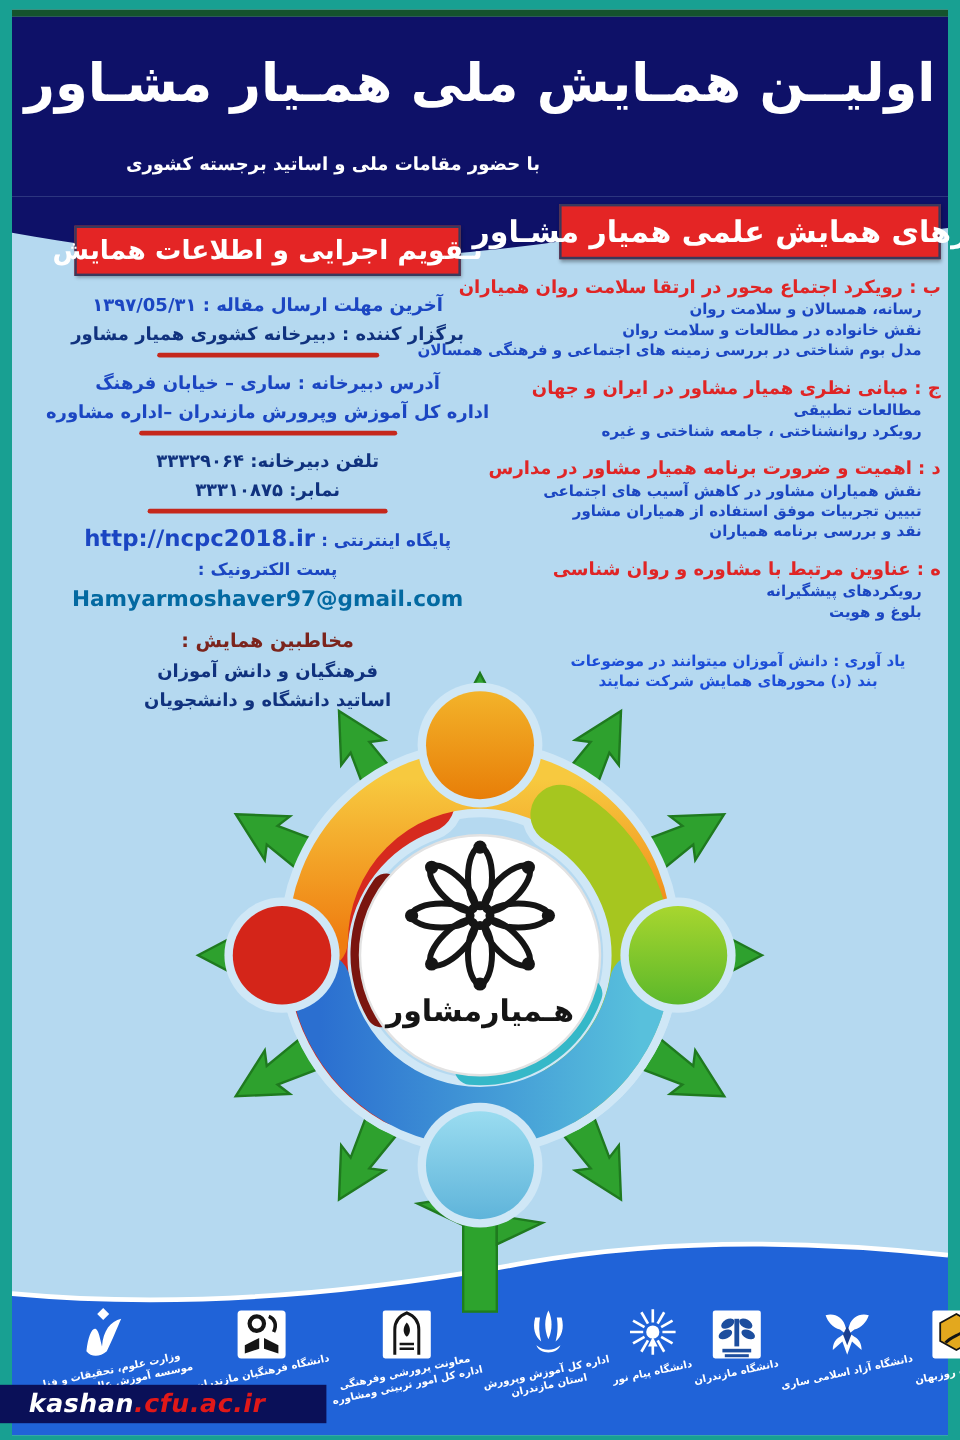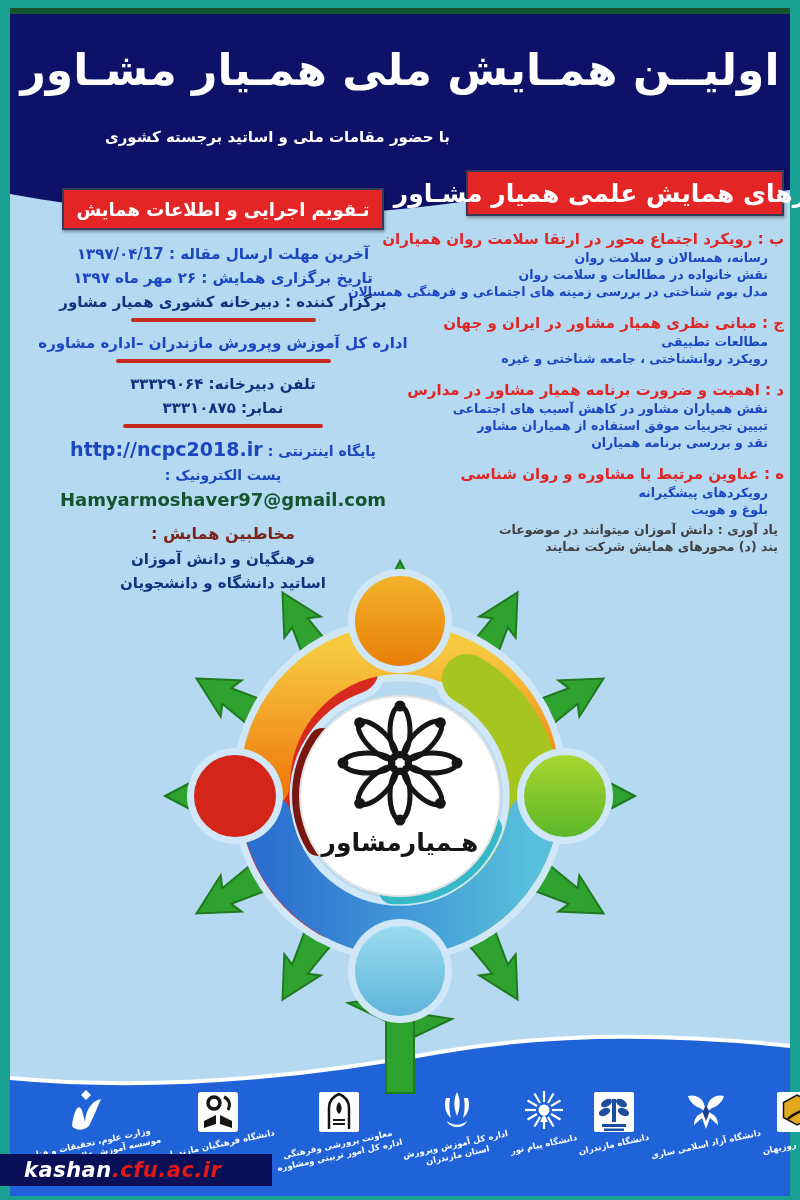--- a/index.html
+++ b/index.html
@@ -17,32 +17,32 @@
 
   .banner{background:#e42525;border:2px solid #39395c;color:#fff;font-weight:bold;
           display:flex;align-items:center;justify-content:center;box-shadow:1px 2px 3px rgba(0,0,0,.35);}
 
   
   .topics{position:absolute;top:156px;right:6px;width:332px;direction:rtl;text-align:right;z-index:3;}
   .topics .banner{width:314px;height:42px;font-size:25px;white-space:nowrap;}
   .t-sec{margin-top:13px;}
   .t-head{color:#e02525;font-size:15px;font-weight:bold;line-height:20px;white-space:nowrap;}
   .t-item{color:#1b46c2;font-size:12.5px;font-weight:bold;line-height:17px;padding-right:16px;white-space:nowrap;}
-  .t-note{margin-top:3px;color:#404040;font-size:12.5px;font-weight:bold;line-height:17px;padding-right:6px;white-space:nowrap;}
+  .t-note{margin-top:24px;color:#1d4ed8;font-size:12.5px;font-weight:bold;line-height:17px;padding-right:6px;white-space:nowrap;text-align:center;}
 
   
   .info{position:absolute;top:174px;left:22px;width:382px;direction:rtl;text-align:center;z-index:3;}
-  .info .banner{width:318px;height:38px;font-size:18px;margin:0 auto 12px;white-space:nowrap;}
+  .info .banner{width:318px;height:38px;font-size:22px;margin:0 auto 12px;white-space:nowrap;}
   .i-line{font-size:15px;font-weight:bold;color:#1b46c2;line-height:24px;white-space:nowrap;}
   .i-navy{color:#10327e;}
   .i-label-maroon{color:#7b241c;font-size:16px;font-weight:bold;line-height:26px;margin-top:8px;}
   .redline{height:4px;background:#c5281c;border-radius:3px;margin:4px auto 9px;}
   .w1{width:185px;} .w2{width:215px;} .w3{width:200px;}
   .i-url{direction:ltr;display:inline-block;font-size:19px;color:#1b46c2;font-weight:bold;}
-  .i-email{direction:ltr;font-size:18px;color:#14532d;font-weight:bold;line-height:26px;}
+  .i-email{direction:ltr;font-size:18px;color:#0369a1;font-weight:bold;line-height:26px;}
   .i-sm{font-size:14px;}
 
   
   .center-g{position:absolute;left:80px;top:537px;width:620px;height:548px;z-index:2;}
 
   
   .wave{position:absolute;left:0;top:1002px;width:780px;height:180px;z-index:1;display:block;}
   .logos{position:absolute;left:0;top:1070px;width:780px;height:108px;display:flex;z-index:3;}
   .logo-item{flex:1;display:flex;flex-direction:column;align-items:center;justify-content:flex-start;}
   .logo-icon{width:48px;height:48px;margin-top:4px;}
@@ -100,24 +100,24 @@
       </div>
 
       <div class="t-note">
         <div>یاد آوری : دانش آموزان میتوانند در موضوعات</div>
         <div>بند (د) محورهای همایش شرکت نمایند</div>
       </div>
     </div>
 
     <div class="info">
       <div class="banner">تـقویم اجرایی  و اطلاعات همایش</div>
-      <div class="i-line">آخرین مهلت ارسال مقاله :  ۱۳۹۷/۰۴/17</div>
-      <div class="i-line">تاریخ برگزاری همایش : ۲۶ مهر ماه ۱۳۹۷</div>
+      <div class="i-line">آخرین مهلت ارسال مقاله :  ۱۳۹۷/05/۳۱</div>
       <div class="i-line i-navy">برگزار کننده : دبیرخانه کشوری همیار مشاور</div>
       <div class="redline w1"></div>
+      <div class="i-line">آدرس دبیرخانه : ساری – خیابان فرهنگ</div>
       <div class="i-line">اداره کل آموزش وپرورش مازندران –اداره مشاوره</div>
       <div class="redline w2"></div>
       <div class="i-line i-navy">تلفن دبیرخانه: ۳۳۳۲۹۰۶۴</div>
       <div class="i-line i-navy">نمابر: ۳۳۳۱۰۸۷۵</div>
       <div class="redline w3"></div>
       <div class="i-line">
         <span class="i-sm">پایگاه اینترنتی :</span>
         <span class="i-url">http://ncpc2018.ir</span>
       </div>
       <div class="i-line i-sm">پست الکترونیک :</div>

